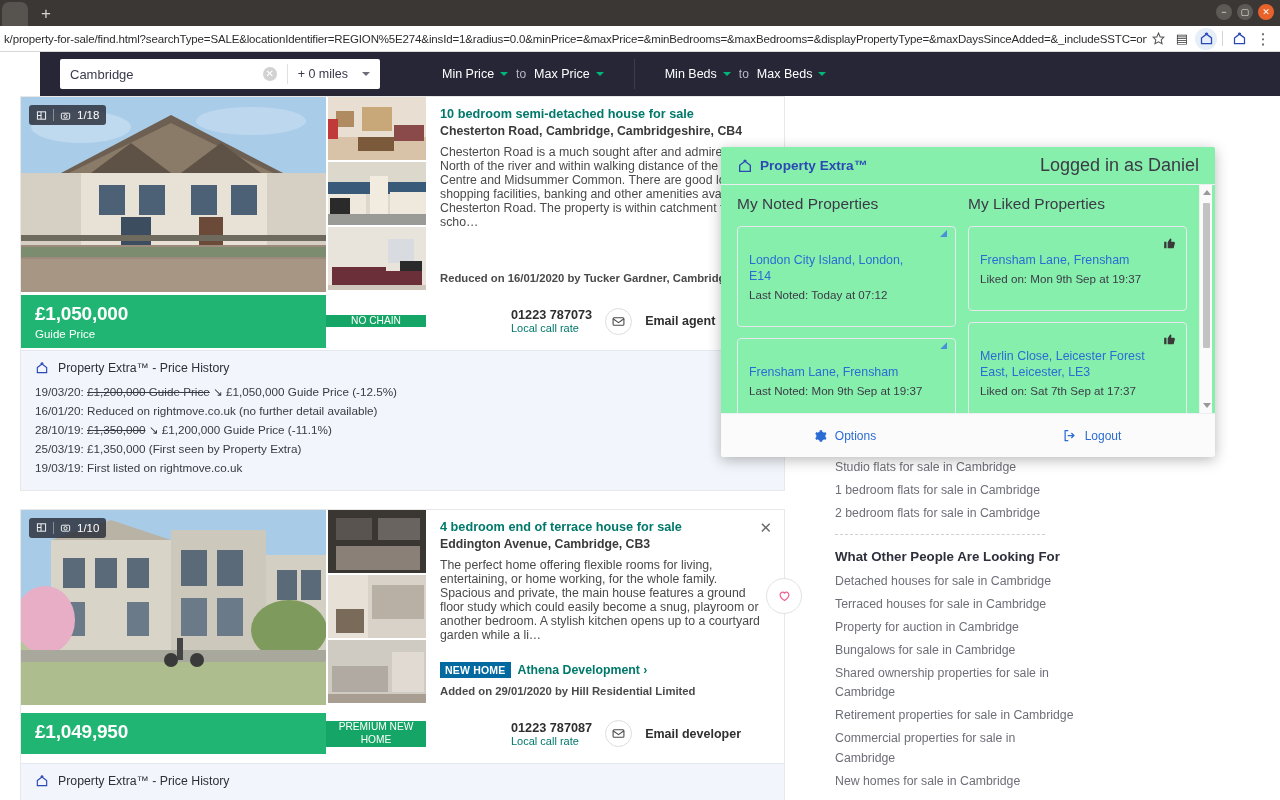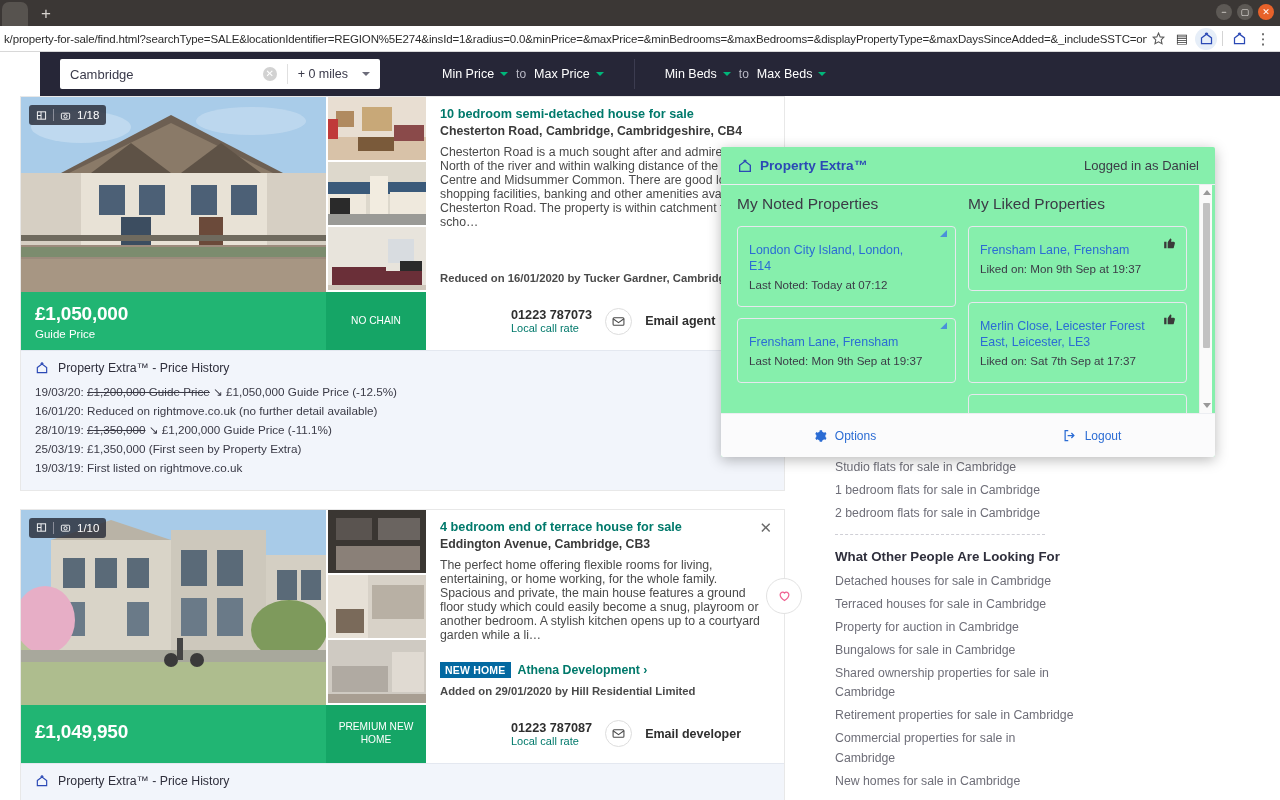--- a/index.html
+++ b/index.html
@@ -113,21 +113,21 @@
             padding: 2px 5px; letter-spacing: .2px; }
   .nh-link { color: #00796b; font-size: 12.3px; font-weight: bold; cursor: pointer; }
   .close-x { position: absolute; right: 12px; top: 10px; color: #6a6a6a;
              font-size: 15px; cursor: pointer; line-height: 1; }
   .heart-btn {
     position: absolute; right: -18px; top: 68px; width: 36px; height: 36px;
     border-radius: 50%; border: 1px solid #e2e2e2; background: #fff;
     display: flex; align-items: center; justify-content: center; cursor: pointer;
   }
 
-  .card-bar { display: flex; height: 58px; }
+  .card-bar { display: flex; height: 58px; align-items: center; }
   .price-block { background: #21b573; color: #fff; width: 305px; flex: none;
                  padding: 8px 14px; display: flex; flex-direction: column; justify-content: center; }
   .price-main { font-size: 19px; font-weight: bold; letter-spacing: -.2px; }
   .price-sub { font-size: 11.5px; margin-top: 3px; }
   .tag-block { background: #15a566; color: #fff; width: 100px; flex: none;
                display: flex; align-items: center; justify-content: center;
                text-align: center; font-size: 10.2px; line-height: 1.25; padding: 0 6px; }
   .contact-block { flex: 1; background: #fff; display: flex; align-items: center;
                    justify-content: flex-start; padding-left: 85px; gap: 13px; }
   .phone-col { text-align: left; }
@@ -156,27 +156,27 @@
     background: #86efac; border-radius: 2px;
     box-shadow: 0 3px 14px rgba(0,0,0,.28); display: flex; flex-direction: column;
     overflow: hidden; z-index: 50;
   }
   .pop-head {
     height: 38px; display: flex; align-items: center; justify-content: space-between;
     padding: 0 16px; border-bottom: 1px solid #eceef2; flex: none;
   }
   .pop-brand { display: flex; align-items: center; gap: 7px; color: #2b49b5;
                font-size: 13.6px; font-weight: bold; }
-  .pop-user { font-size: 13px; color: #3b3b46; }
+  .pop-user { font-size: 18px; color: #3b3b46; }
   .pop-body { flex: 1; display: flex; position: relative; overflow: hidden; padding: 10px 16px 0 16px; }
   .pop-col { flex: 1; padding-right: 12px; }
   .pop-col:last-of-type { padding-right: 0; padding-left: 6px; }
   .pop-col-h { font-size: 15.5px; color: #3b3b46; margin-bottom: 13px; }
   .pcard {
-    border: 1px solid #e6e8ee; border-radius: 4px; padding: 15px 11px;
+    border: 1px solid #e6e8ee; border-radius: 4px; padding: 25px 11px;
     margin-bottom: 11px; position: relative; min-height: 62px; cursor: pointer;
   }
   .pcard-title { color: #2b6cd4; font-size: 12.4px; line-height: 1.3;
                  padding-right: 24px; margin-bottom: 4px; }
   .pcard-meta { font-size: 11.6px; color: #3b3b46; }
   .pcard-ico { position: absolute; right: 9px; top: 9px; }
   .pop-scroll {
     position: absolute; right: 3px; top: 0; bottom: 0; width: 13px;
     background: #fafafa; border-left: 1px solid #eee;
   }

